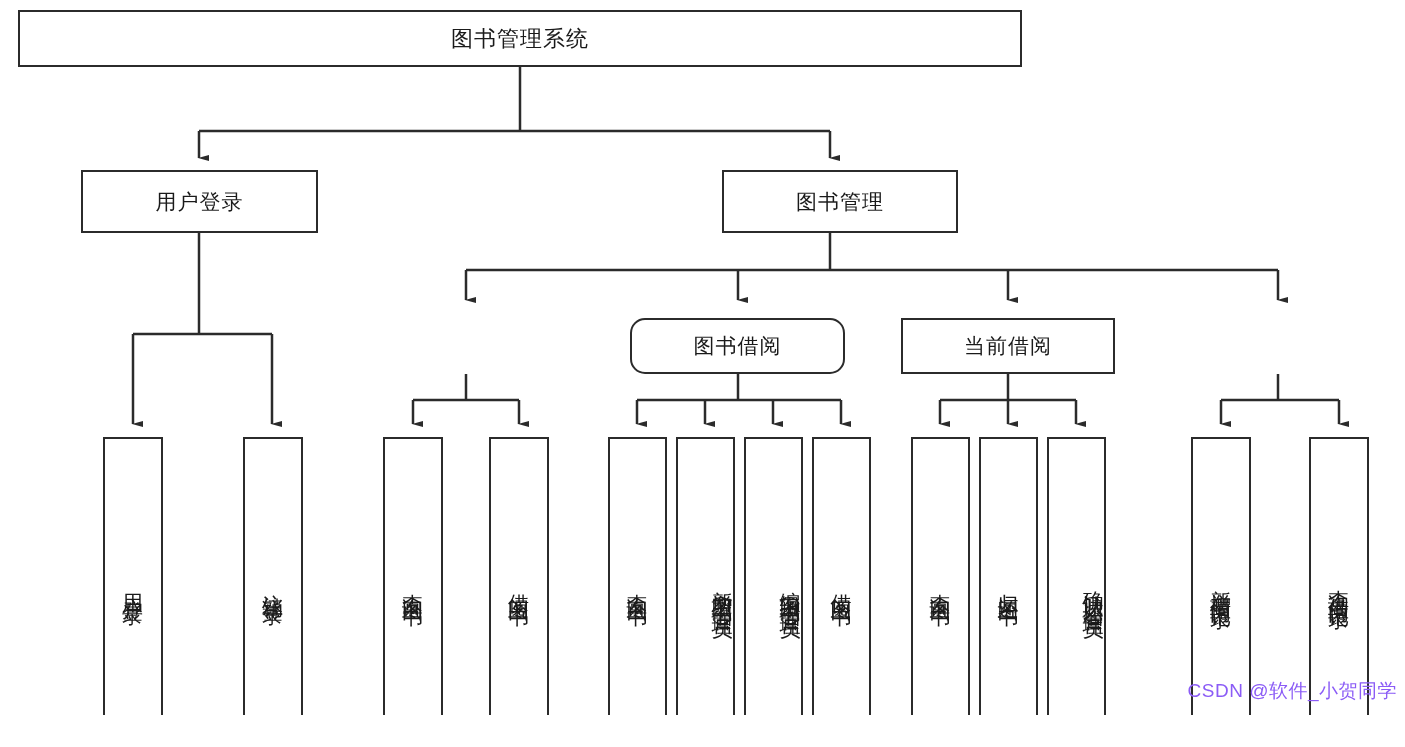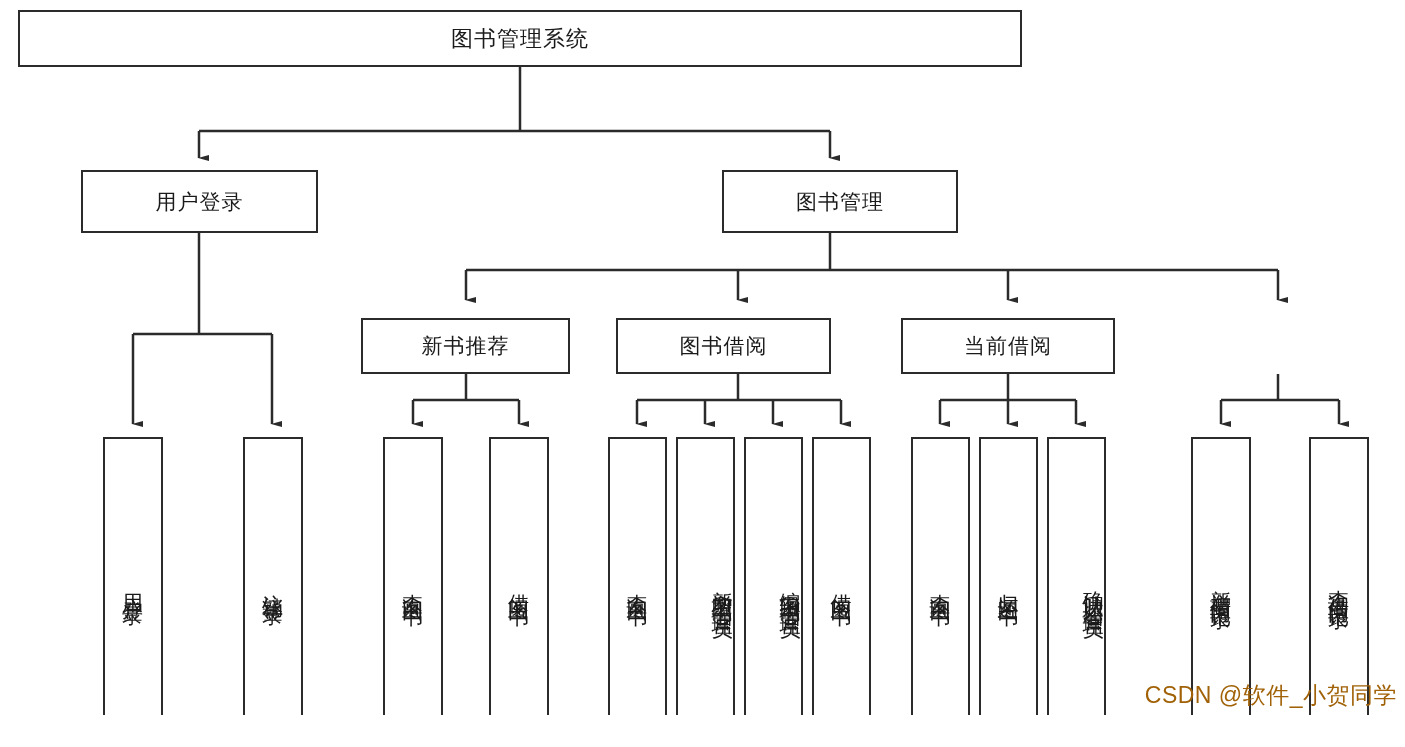--- a/index.html
+++ b/index.html
@@ -58,23 +58,23 @@
     display: block;
     white-space: nowrap;
   }
   .node.leaf.short {
     align-items: center;
     padding-top: 0;
   }
   .watermark {
     position: absolute;
     right: 8px;
-    bottom: 4px;
-    font-size: 23px;
-    color: #a16207;
+    bottom: 11px;
+    font-size: 19px;
+    color: #8b5cf6;
     letter-spacing: 0.5px;
     z-index: 3;
     white-space: nowrap;
   }
 </style>
 </head>
 <body>
 
 <div id="canvas">
 
@@ -126,22 +126,21 @@
       <path d="M1221,400 L1221,424" marker-end="url(#arrow)"></path>
       <path d="M1339,400 L1339,424" marker-end="url(#arrow)"></path>
     </g>
   </svg>
 
   <div class="node root" style="left:18px; top:10px; width:1004px; height:57px;">图书管理系统</div>
 
   <div class="node" style="left:81px; top:170px; width:237px; height:63px;">用户登录</div>
   <div class="node" style="left:712px; top:170px; width:236px; height:63px;margin-left:10px;">图书管理</div>
 
-  <div class="node" style="left:361px; top:318px; width:209px; height:56px;">新书推荐</div>
-  <div class="node" style="left:616px; top:318px; width:215px; height:56px;">图书借阅</div>
+  <div class="node" style="left:630px; top:318px; width:215px; height:56px;border-radius:15px;">图书借阅</div>
   <div class="node" style="left:901px; top:318px; width:214px; height:56px;font-family:Liberation Mono, monospace;">当前借阅</div>
 
   <div class="node leaf short" style="left:103px; top:437px; width:60px; height:296px;">
     <span class="vtext">用户登录</span>
   </div>
   <div class="node leaf short" style="left:243px; top:437px; width:60px; height:296px;">
     <span class="vtext">注销登录</span>
   </div>
 
   <div class="node leaf short" style="left:383px; top:437px; width:60px; height:296px;">

